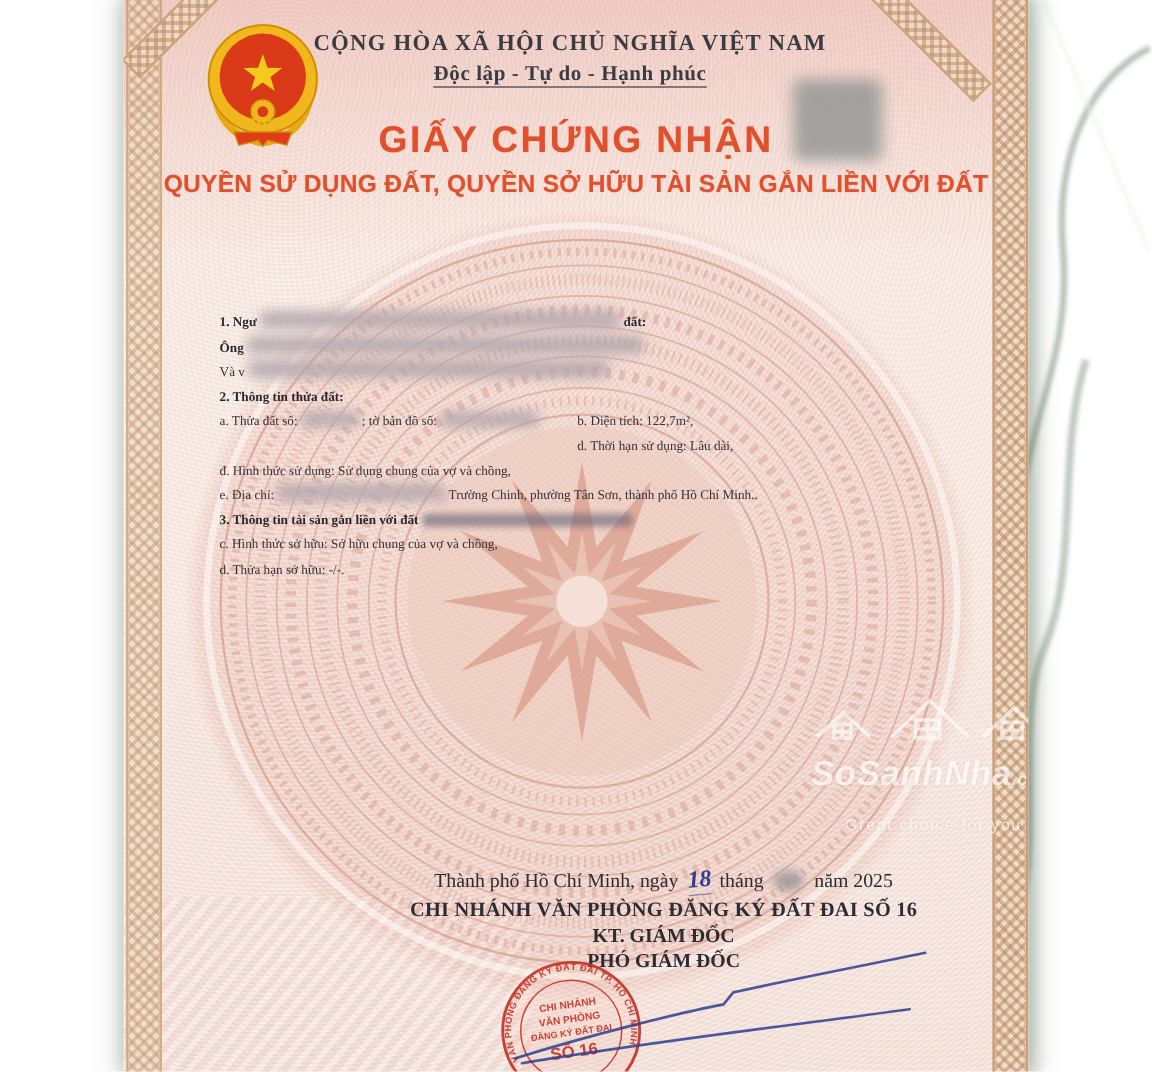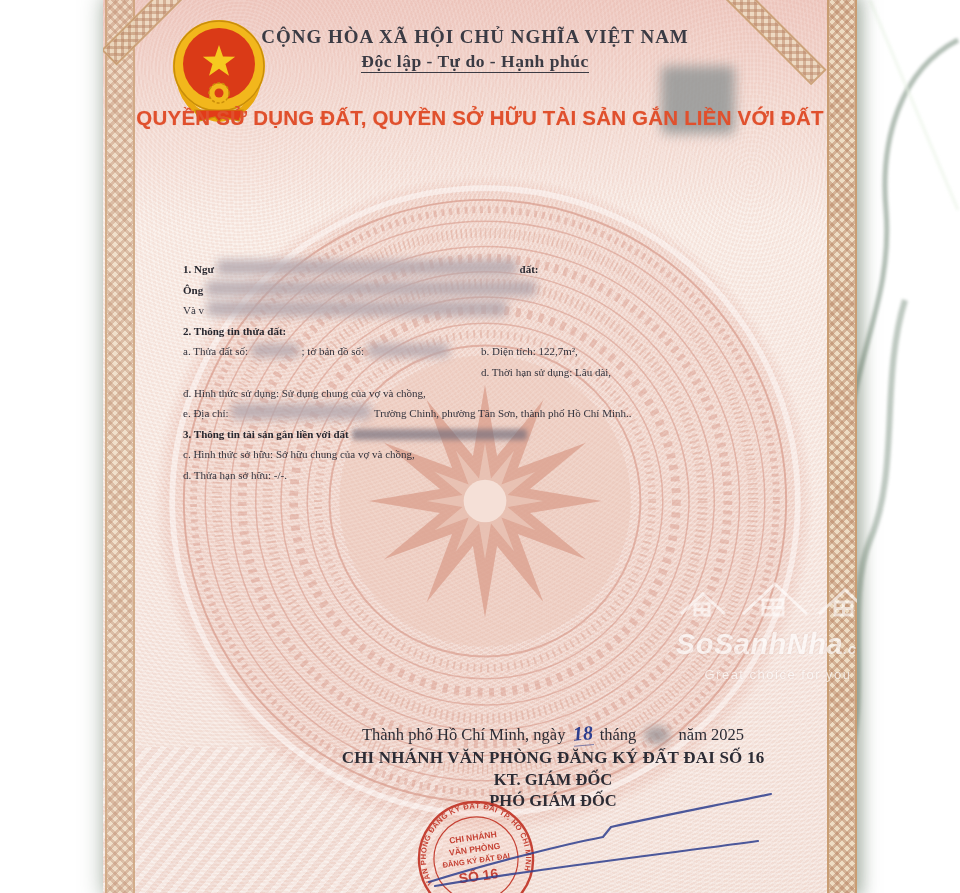--- a/index.html
+++ b/index.html
@@ -87,21 +87,21 @@
   
   .stamp{position:absolute;left:300px;top:790px;width:146px;height:146px;transform:rotate(-8deg);opacity:.92;}
   .signature{position:absolute;inset:0;pointer-events:none;}
 
   
   .wm{position:absolute;left:560px;top:578px;width:230px;text-align:center;color:#ffffff;opacity:.68;
       font-family:"Liberation Sans",sans-serif;text-shadow:0 0 2px rgba(120,70,60,.25);}
   .wm-houses{height:52px;}
   .wm-brand{font-size:29px;font-weight:bold;font-style:italic;letter-spacing:.5px;line-height:28px;}
   .wm-tld{font-size:15px;font-weight:bold;font-style:italic;}
-  .wm-tag{font-size:13px;letter-spacing:1.5px;margin-top:4px;}
+  .wm-tag{font-size:13px;letter-spacing:1.5px;margin-top:16px;}
 </style>
 </head>
 <body>
 
 <div class="page">
 
   <svg class="bg-lines" width="960" height="893" viewBox="0 0 960 893">
     <defs>
         <filter id="soft">
           <feGaussianBlur stdDeviation="1.6"></feGaussianBlur>
@@ -159,20 +159,21 @@
     </svg>
 
     <div class="hdr">
       <div class="hdr-country">CỘNG HÒA XÃ HỘI CHỦ NGHĨA VIỆT NAM</div>
       <div><span class="hdr-motto">Độc lập - Tự do - Hạnh phúc</span></div>
     </div>
 
     <div class="qr-blur"></div>
 
     <div class="title-wrap">
+      <div class="title-main">GIẤY CHỨNG NHẬN</div>
       <div class="title-sub">QUYỀN SỬ DỤNG ĐẤT, QUYỀN SỞ HỮU TÀI SẢN GẮN LIỀN VỚI ĐẤT</div>
     </div>
 
     <div class="body-text">
       <div class="line">
         <span class="b">1. Ngư</span>
         <span class="rd" style="width:300px"></span>
         <span class="b">đất:</span>
       </div>
       <div class="line">

